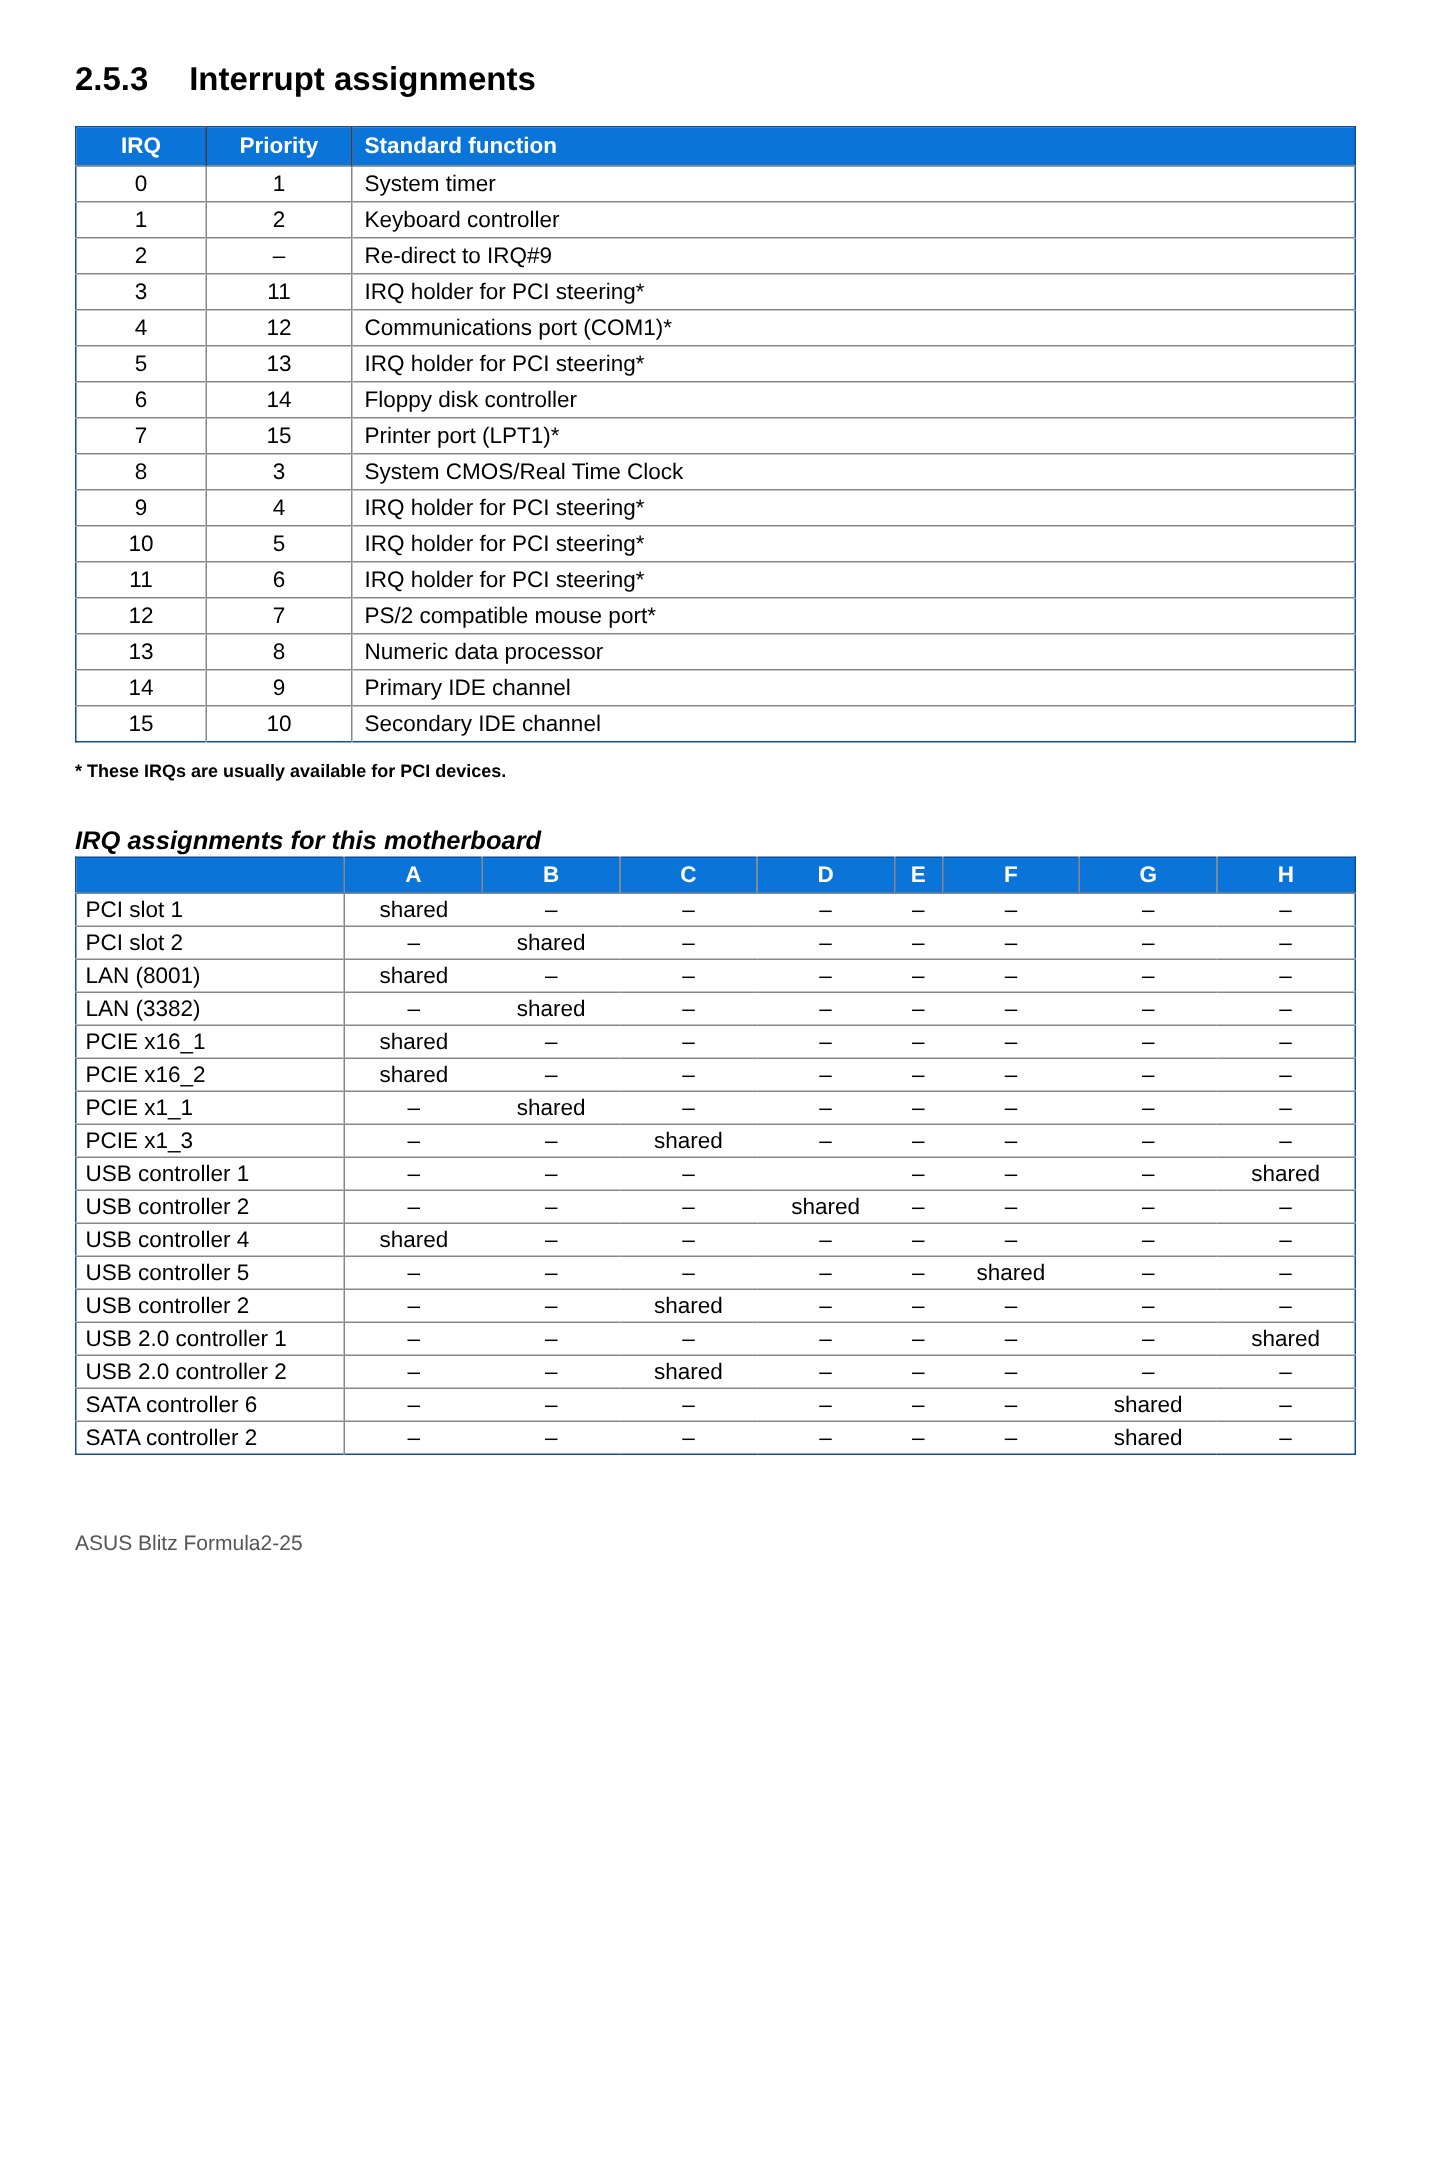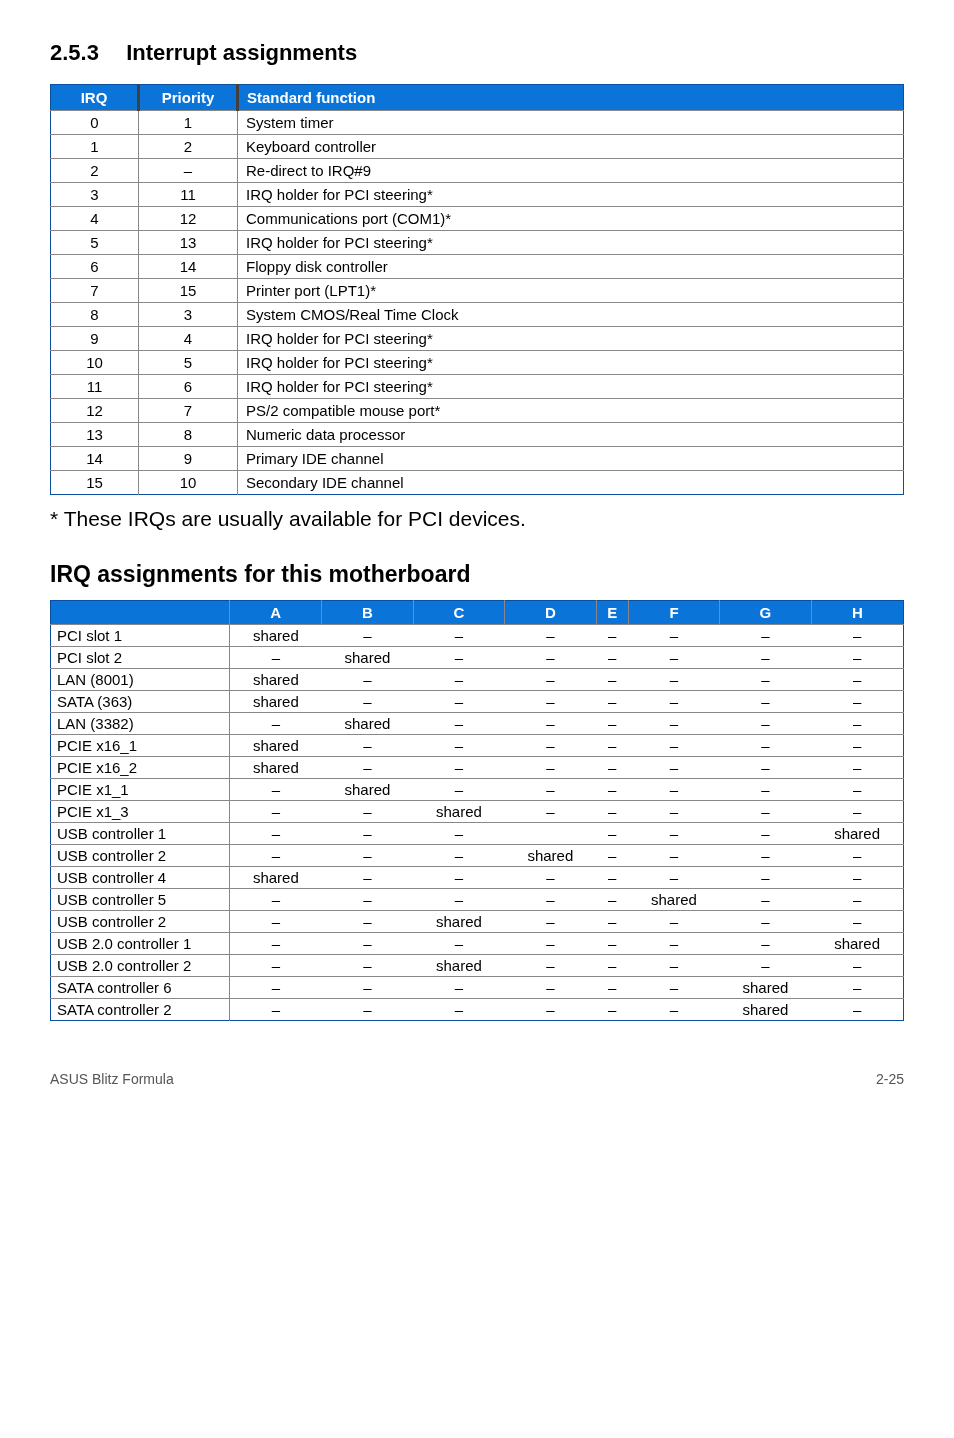--- a/index.html
+++ b/index.html
@@ -25,43 +25,45 @@
     width: 100%;
     margin-bottom: 12px;
     border: 1.5px solid #0a4fa0;
   }
   table.irq-table th {
     background: #0a74d8;
     color: #fff;
     font-weight: bold;
     font-size: 15px;
     padding: 4px 8px;
-    border-right: 3px solid #404040;
+    border-right: 1px solid #404040;
     text-align: left;
   }
   table.irq-table th.center, table.irq-table td.center {
     text-align: center;
   }
   table.irq-table td {
     font-size: 15px;
     padding: 3px 8px;
     border-top: 1px solid #888;
     border-right: 1px solid #888;
   }
   table.irq-table th:last-child, table.irq-table td:last-child {
     border-right: none;
   }
   .note {
-    font-size: 21px;
+    font-size: 12px;
     margin-bottom: 30px;
+    font-weight: bold;
   }
   h3.subhead {
-    font-size: 23px;
+    font-size: 17px;
     font-weight: bold;
-    margin: 0 0 12px 0;
+    margin: 0 0 0 0;
+    font-style: italic;
   }
   table.assign-table {
     border-collapse: collapse;
     width: 100%;
     border: 1.5px solid #0a4fa0;
   }
   table.assign-table th {
     background: #0a74d8;
     color: #fff;
     font-weight: bold;
@@ -83,25 +85,24 @@
   }
   table.assign-table td:first-child {
     text-align: left;
     border-right: 1px solid #888;
   }
   table.assign-table th:last-child {
     border-right: none;
   }
   .footer {
     display: flex;
-    justify-content: space-between;
+    justify-content: flex-start;
     font-size: 14px;
     color: #555;
     margin-top: 50px;
-    gap: 13px;
   }
 </style>
 </head>
 <body>
 
 <h2 class="section-title">
   <span class="num">2.5.3</span>
   <span>Interrupt assignments</span>
 </h2>
 
@@ -243,31 +244,20 @@
         <td>shared</td>
         <td>–</td>
         <td>–</td>
         <td>–</td>
         <td>–</td>
         <td>–</td>
         <td>–</td>
         <td>–</td>
       </tr>
       <tr>
-        <td>SATA (363)</td>
-        <td>shared</td>
-        <td>–</td>
-        <td>–</td>
-        <td>–</td>
-        <td>–</td>
-        <td>–</td>
-        <td>–</td>
-        <td>–</td>
-      </tr>
-      <tr>
         <td>LAN (3382)</td>
         <td>–</td>
         <td>shared</td>
         <td>–</td>
         <td>–</td>
         <td>–</td>
         <td>–</td>
         <td>–</td>
         <td>–</td>
       </tr>

